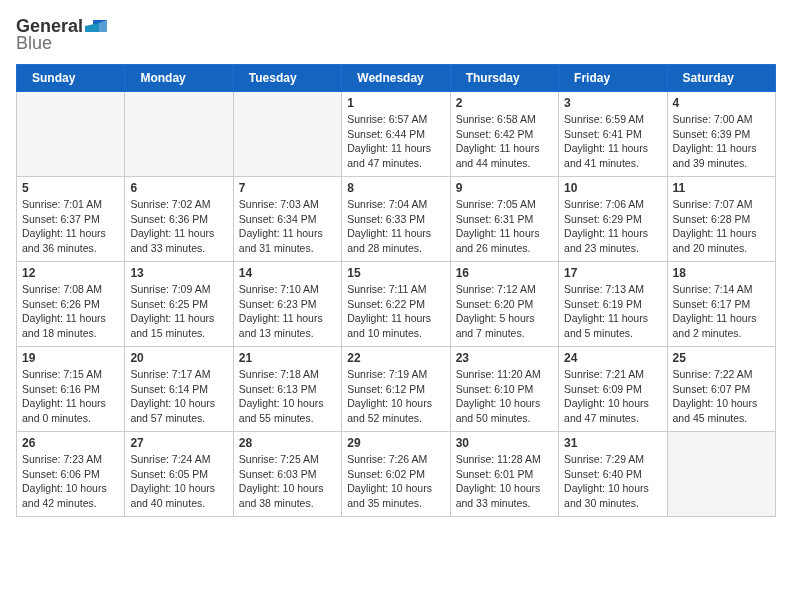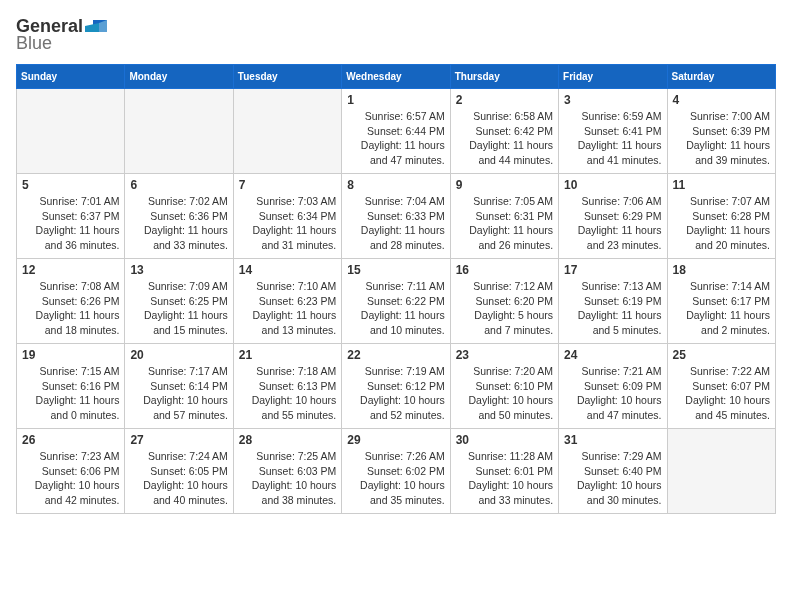--- a/index.html
+++ b/index.html
@@ -34,22 +34,22 @@
       color: #555;
     }
     .calendar {
       width: 100%;
       border-collapse: collapse;
       border: 1px solid #ccc;
     }
     .calendar th {
       background-color: #1565c0;
       color: #fff;
-      padding: 6px 4px;
-      font-size: 10px;
+      padding: 6px 15px;
+      font-size: 12px;
       text-align: left;
       border: 1px solid #1a6fd4;
     }
     .calendar td {
       width: 14.28%;
       vertical-align: top;
       padding: 4px 5px;
       border: 1px solid #ccc;
       font-size: 10.5px;
       color: #333;
@@ -61,21 +61,20 @@
     }
     .day-num {
       font-size: 12px;
       font-weight: bold;
       margin-bottom: 2px;
     }
     .day-info {
       font-size: 10.5px;
       line-height: 1.4;
       color: #333;
-      text-align: right;
     }
     tr.week-row td {
       height: 85px;
     }
   </style>
 </head>
 <body>
 
 <div class="header">
   <div class="logo">
@@ -197,21 +196,21 @@
         <td>
           <div class="day-num">21</div>
           <div class="day-info"><span>Sunrise: 7:18 AM</span><br><span>Sunset: 6:13 PM</span><br><span>Daylight: 10 hours and 55 minutes.</span></div>
         </td>
         <td>
           <div class="day-num">22</div>
           <div class="day-info"><span>Sunrise: 7:19 AM</span><br><span>Sunset: 6:12 PM</span><br><span>Daylight: 10 hours and 52 minutes.</span></div>
         </td>
         <td>
           <div class="day-num">23</div>
-          <div class="day-info"><span>Sunrise: 7:20 AM</span><br><span>Sunset: 6:10 PM</span><br><span>Daylight: 10 hours and 50 minutes.</span></div>
+          <div class="day-info"><span>Sunrise: 11:20 AM</span><br><span>Sunset: 6:10 PM</span><br><span>Daylight: 10 hours and 50 minutes.</span></div>
         </td>
         <td>
           <div class="day-num">24</div>
           <div class="day-info"><span>Sunrise: 7:21 AM</span><br><span>Sunset: 6:09 PM</span><br><span>Daylight: 10 hours and 47 minutes.</span></div>
         </td>
         <td>
           <div class="day-num">25</div>
           <div class="day-info"><span>Sunrise: 7:22 AM</span><br><span>Sunset: 6:07 PM</span><br><span>Daylight: 10 hours and 45 minutes.</span></div>
         </td>
       </tr>

